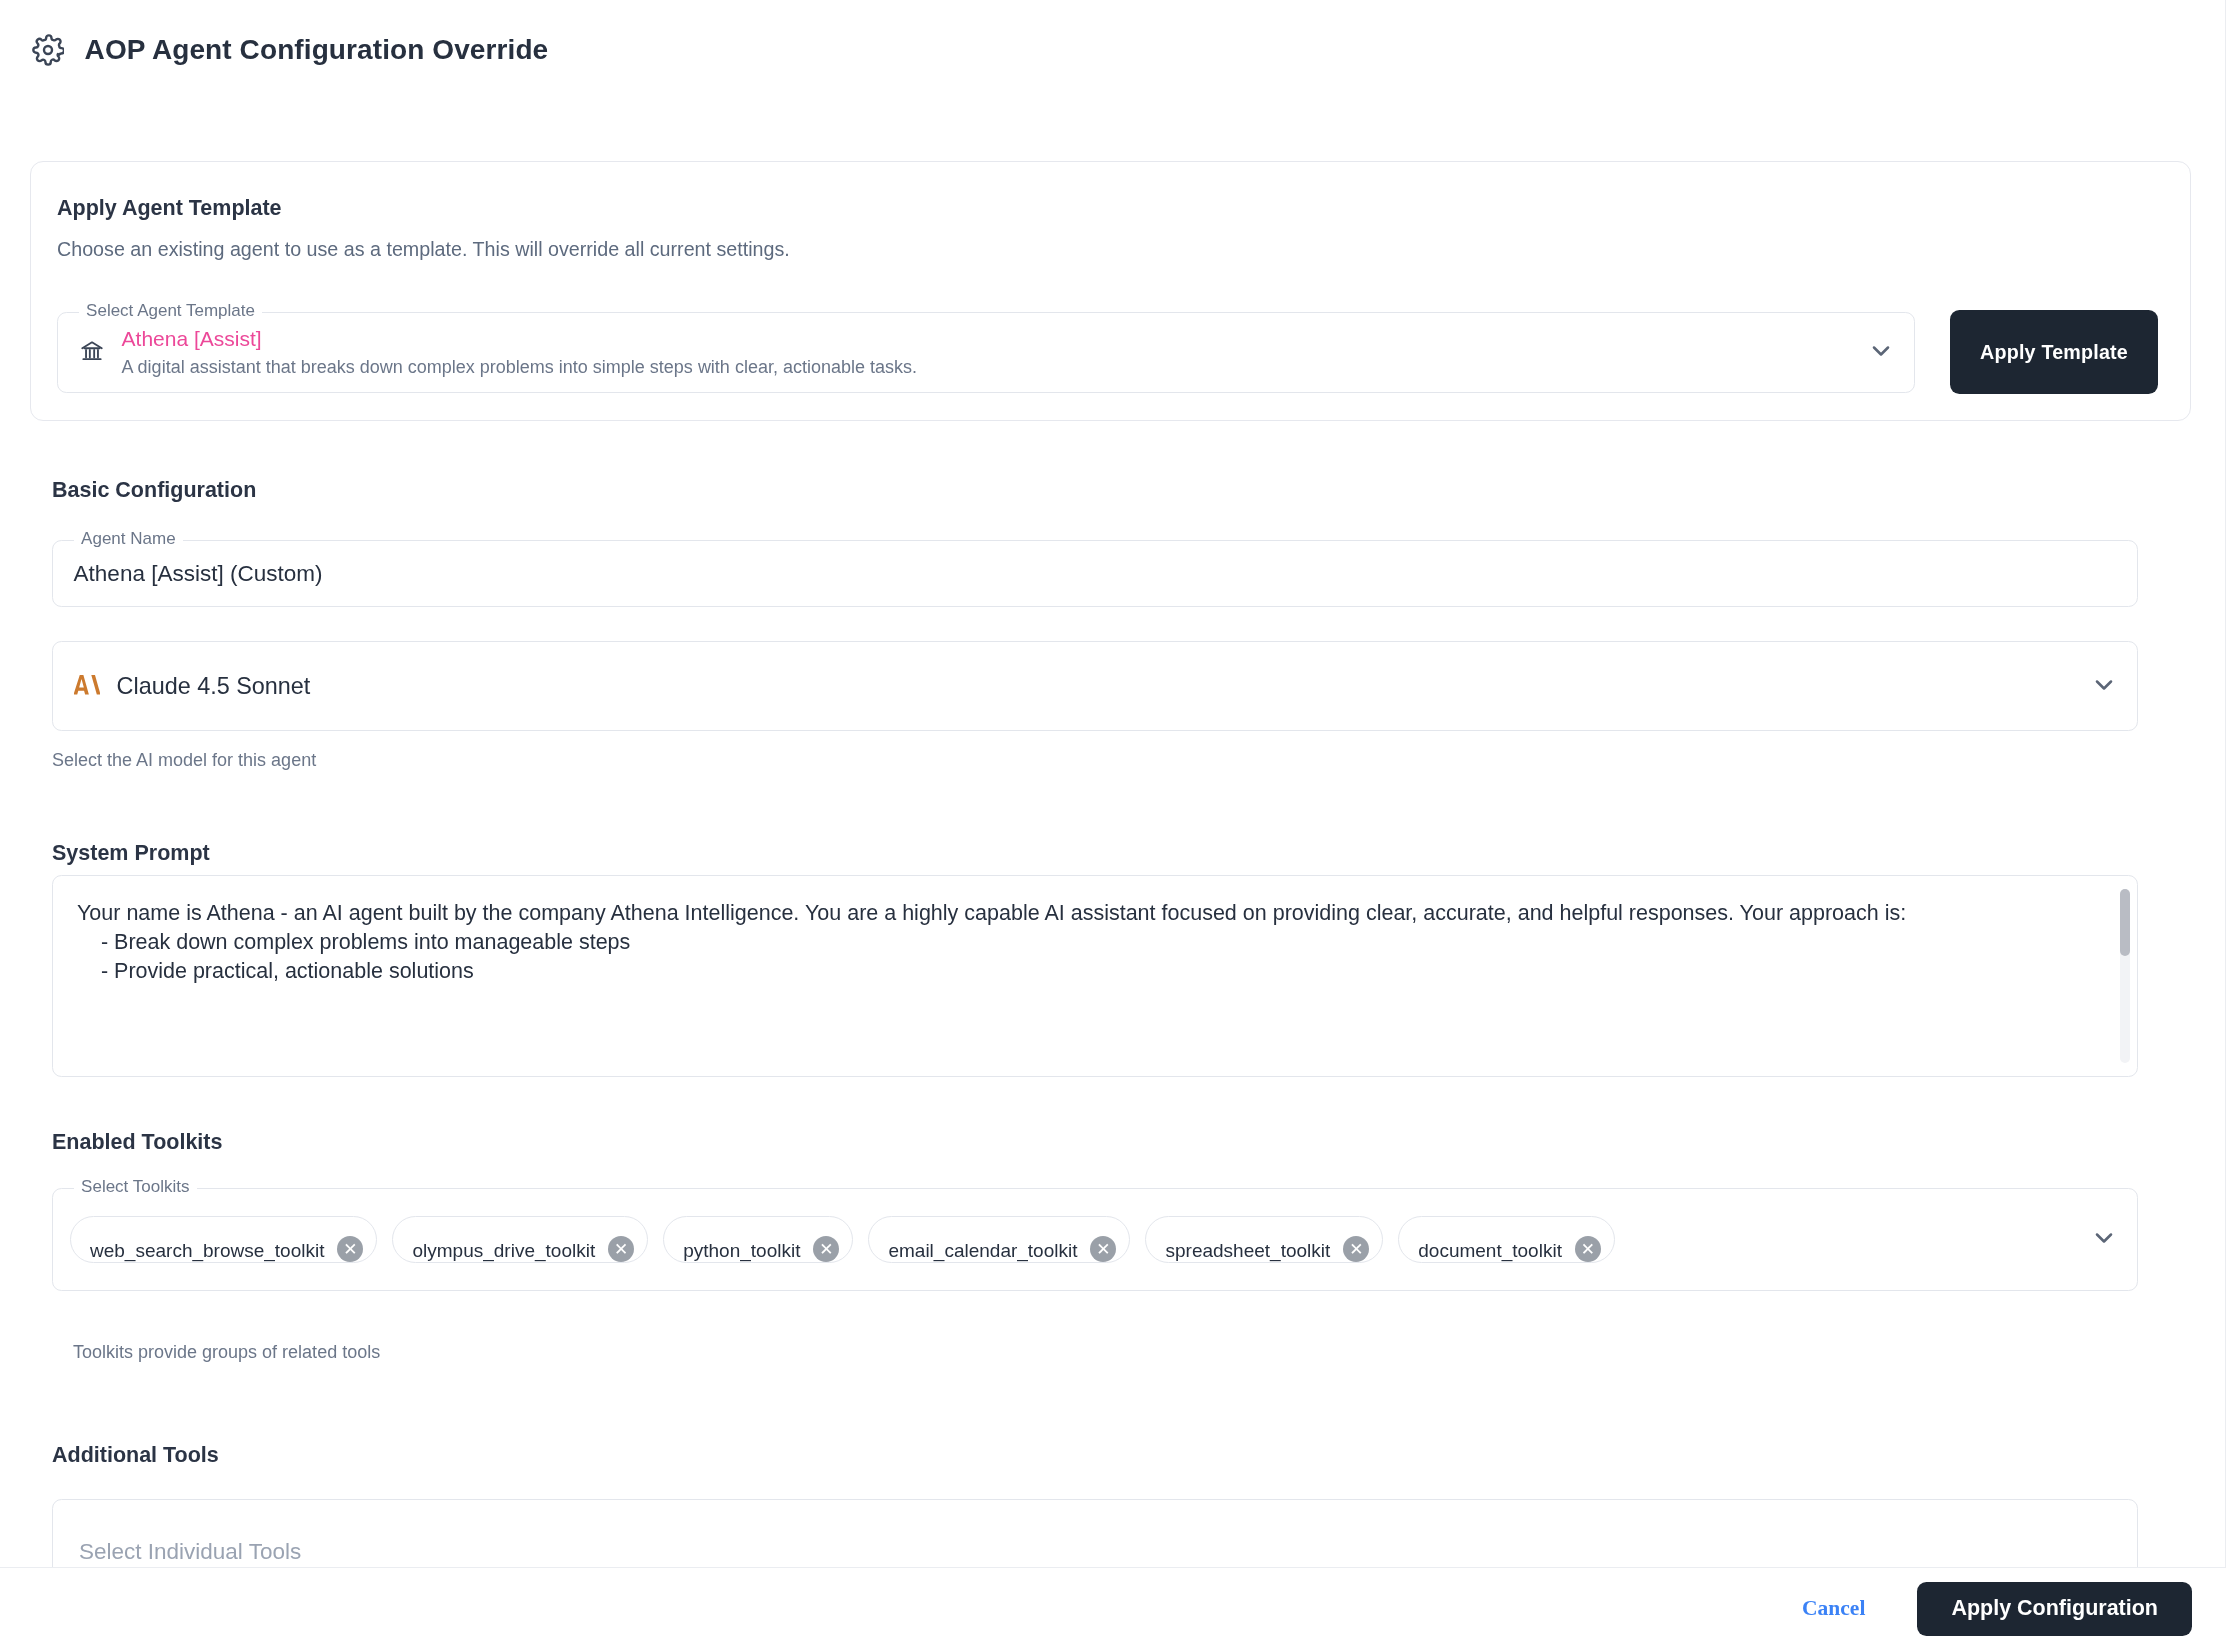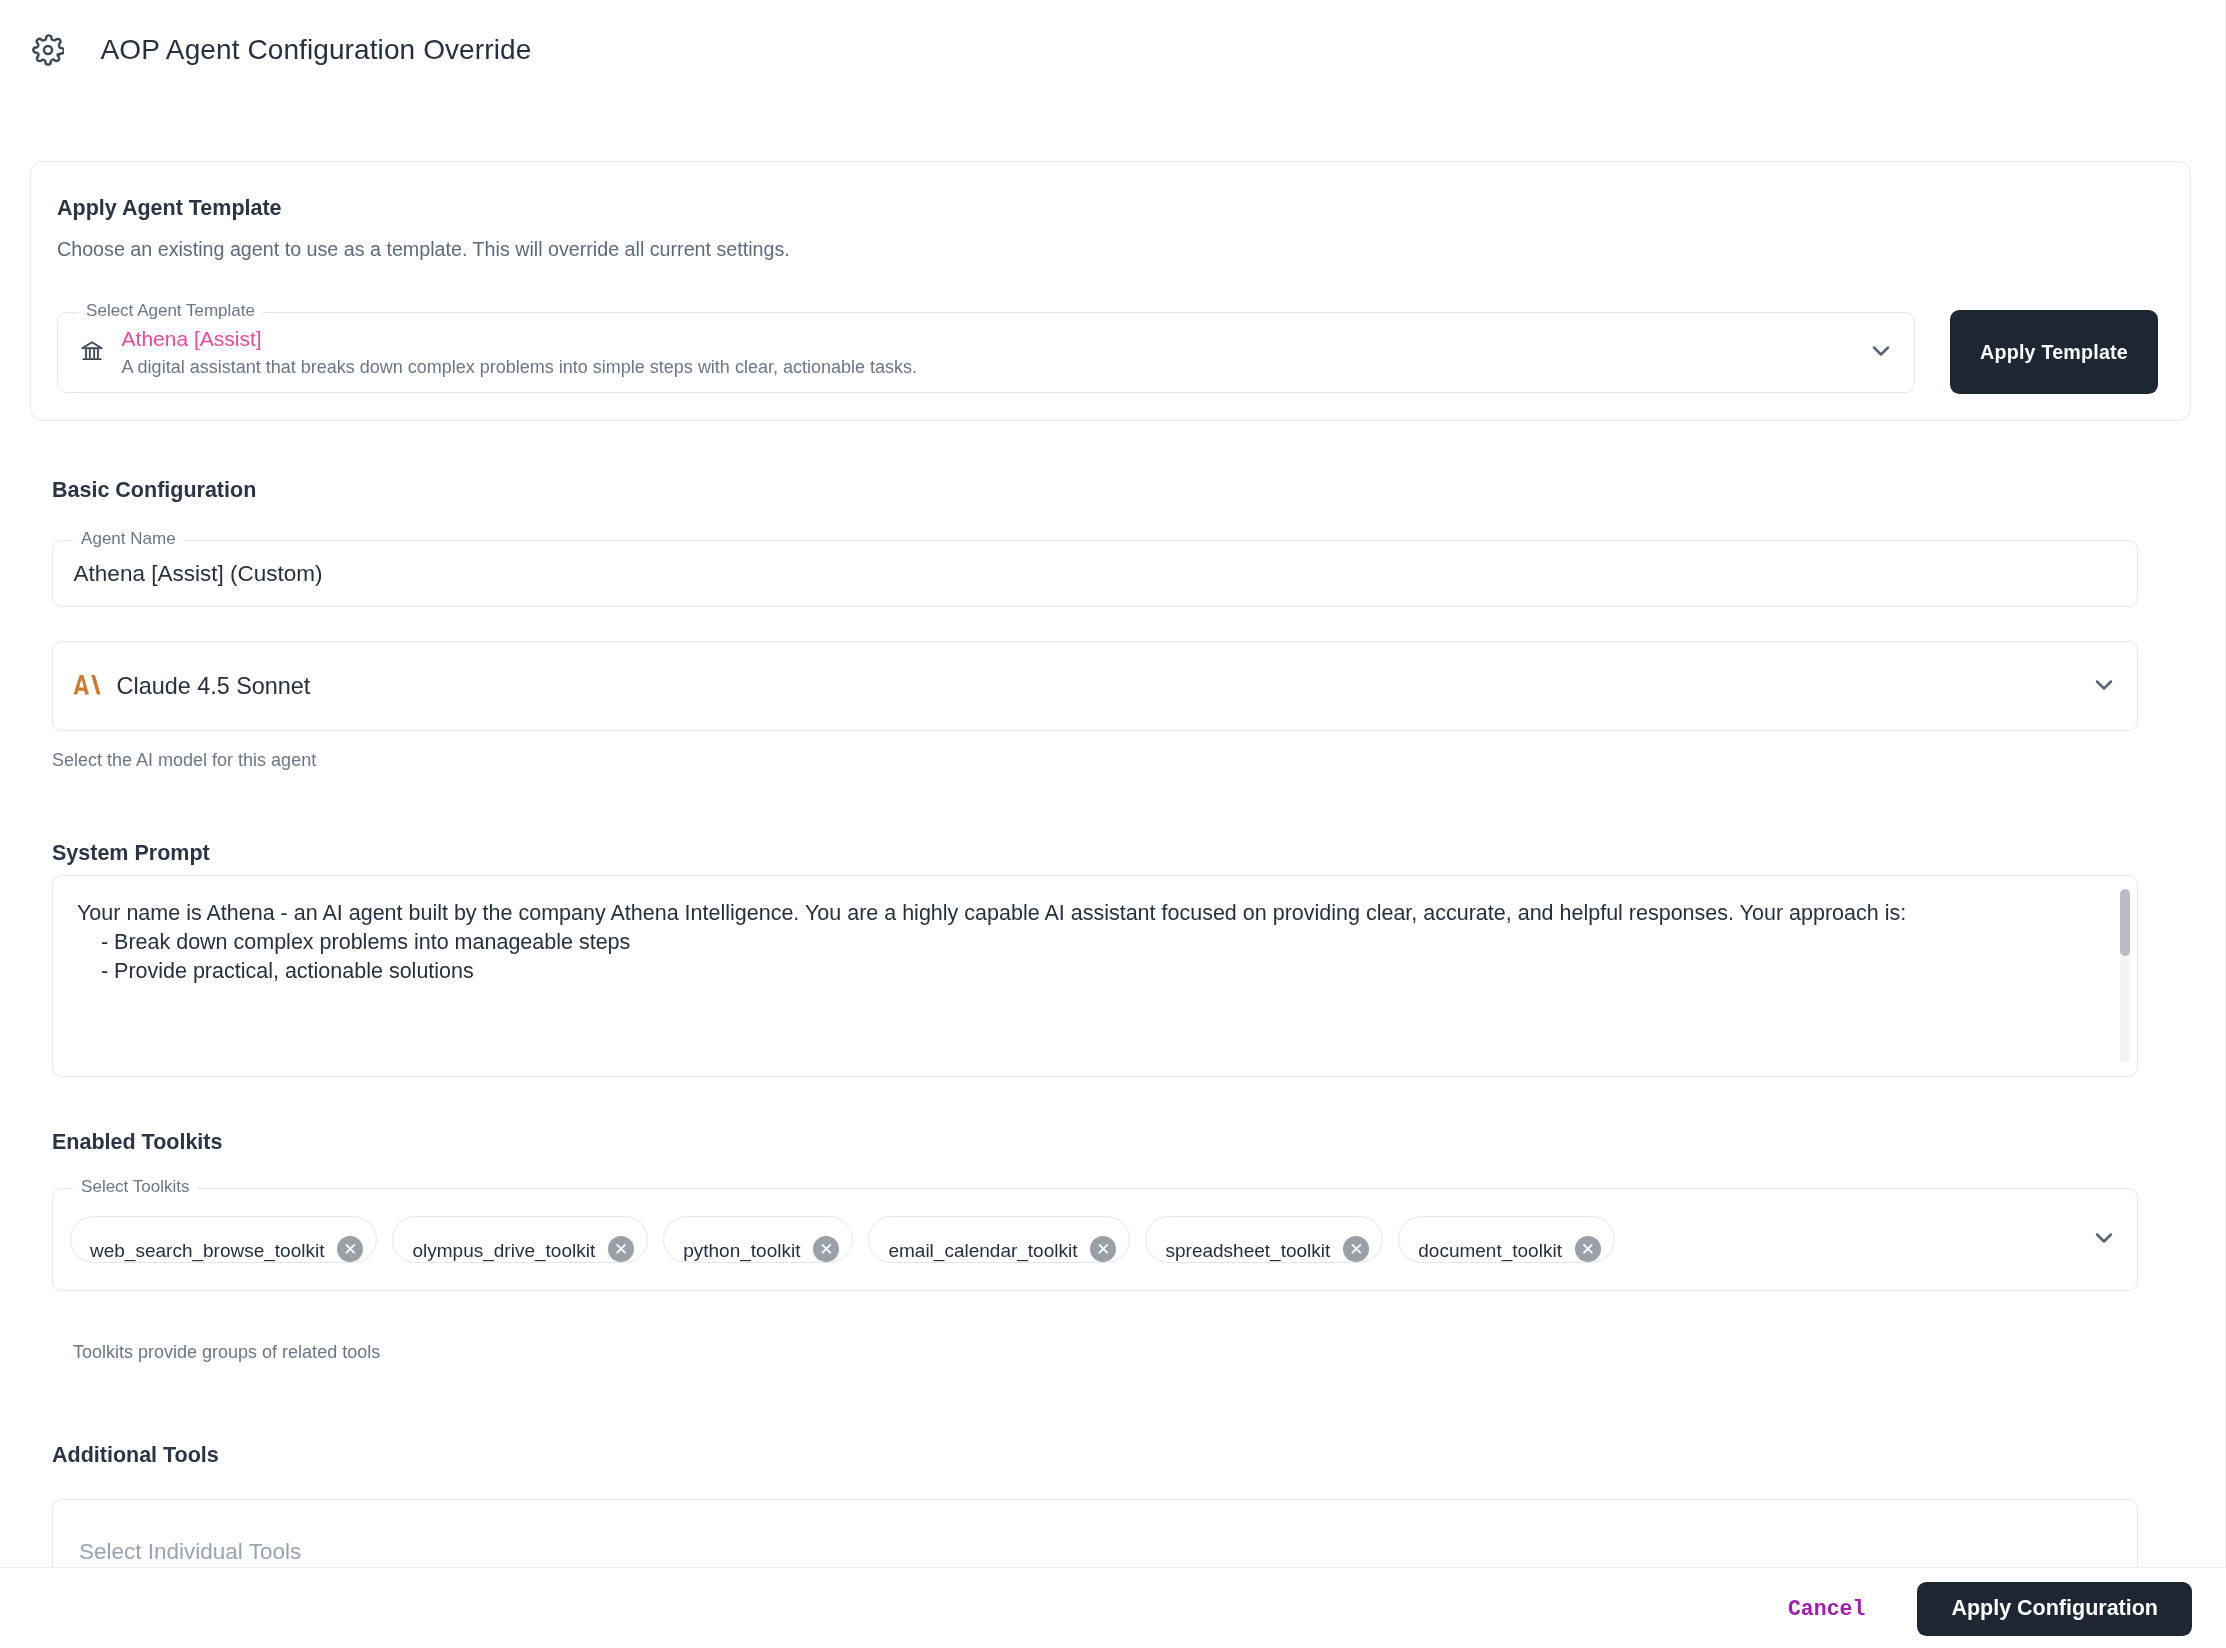--- a/index.html
+++ b/index.html
@@ -15,24 +15,23 @@
 
   
   .header {
     display: flex; align-items: center;
     padding: 34px 0 0 32px;
     gap: 20.6px;
   }
   .gear { width: 32px; height: 32px; display:block; }
   .header-title {
     font-size: 28px;
-    font-weight: 400;
+    font-weight: 700;
     color: #27303f;
     letter-spacing: 0.1px;
-    margin-left: 16px;
   }
 
   
   .tpl-card {
     position: absolute;
     left: 30px; top: 161px;
     width: 2161px; height: 260px;
     border: 1.4px solid #e6e8ee;
     border-radius: 13px;
     background: #fff;
@@ -192,22 +191,22 @@
     position:absolute; left:0; top:1567px;
     width: 2226px; height: 82px;
     background:#fff;
     border-top: 1.4px solid #ebedf1;
     display:flex; align-items:center; justify-content:flex-end;
     gap: 39px;
     padding-right: 34px;
   }
   .cancel-btn {
     background:none; border:none;
-    font-size: 21.5px; font-weight: 700; color:#a21caf;
-    font-family:Liberation Mono, monospace;
+    font-size: 21.5px; font-weight: 700; color:#3b82f6;
+    font-family:Liberation Serif, serif;
     cursor:pointer; padding: 9.4px 13px;
   }
   .apply-cfg-btn {
     background:#1d2632; color:#fff;
     border:none; border-radius: 9.4px;
     height: 54px; padding: 0 34px;
     font-size: 21.5px; font-weight: 700;
     font-family:"Liberation Sans", sans-serif;
     cursor:pointer;
   }

